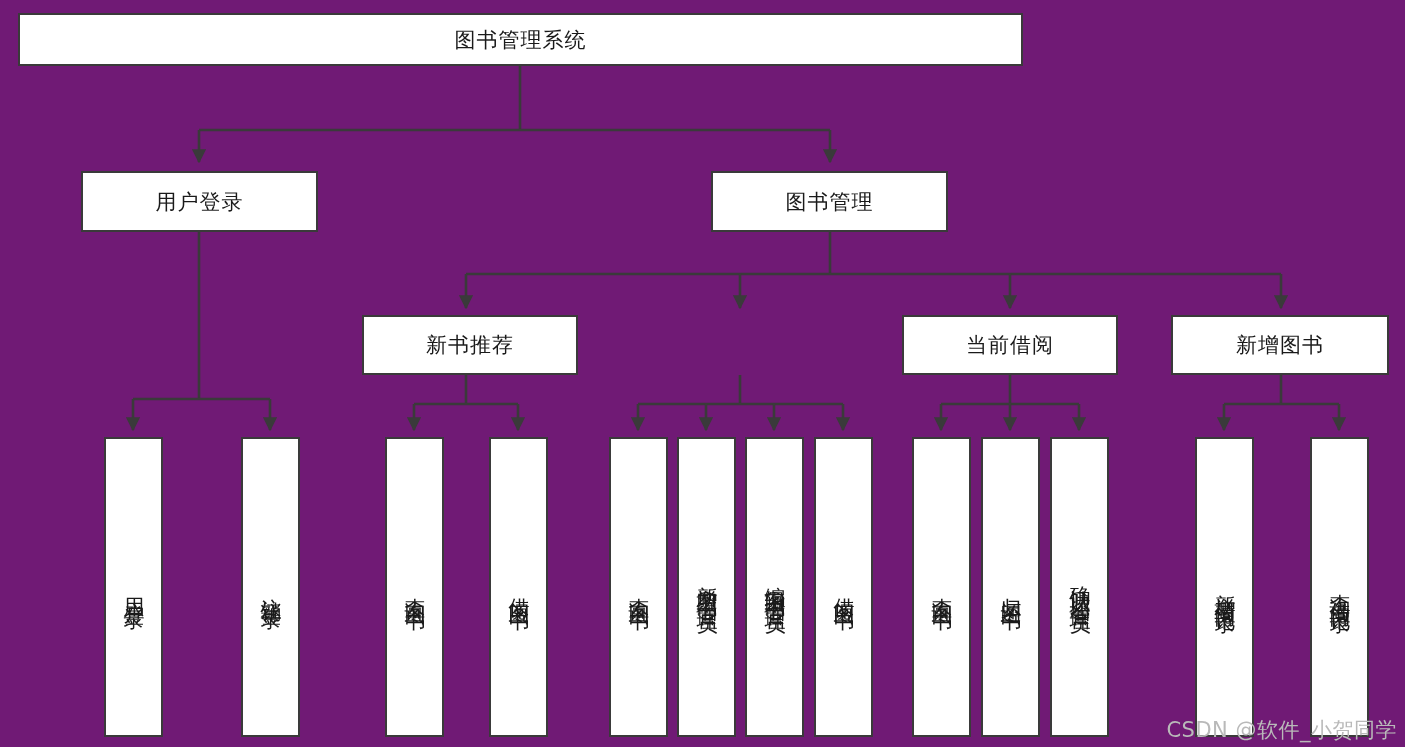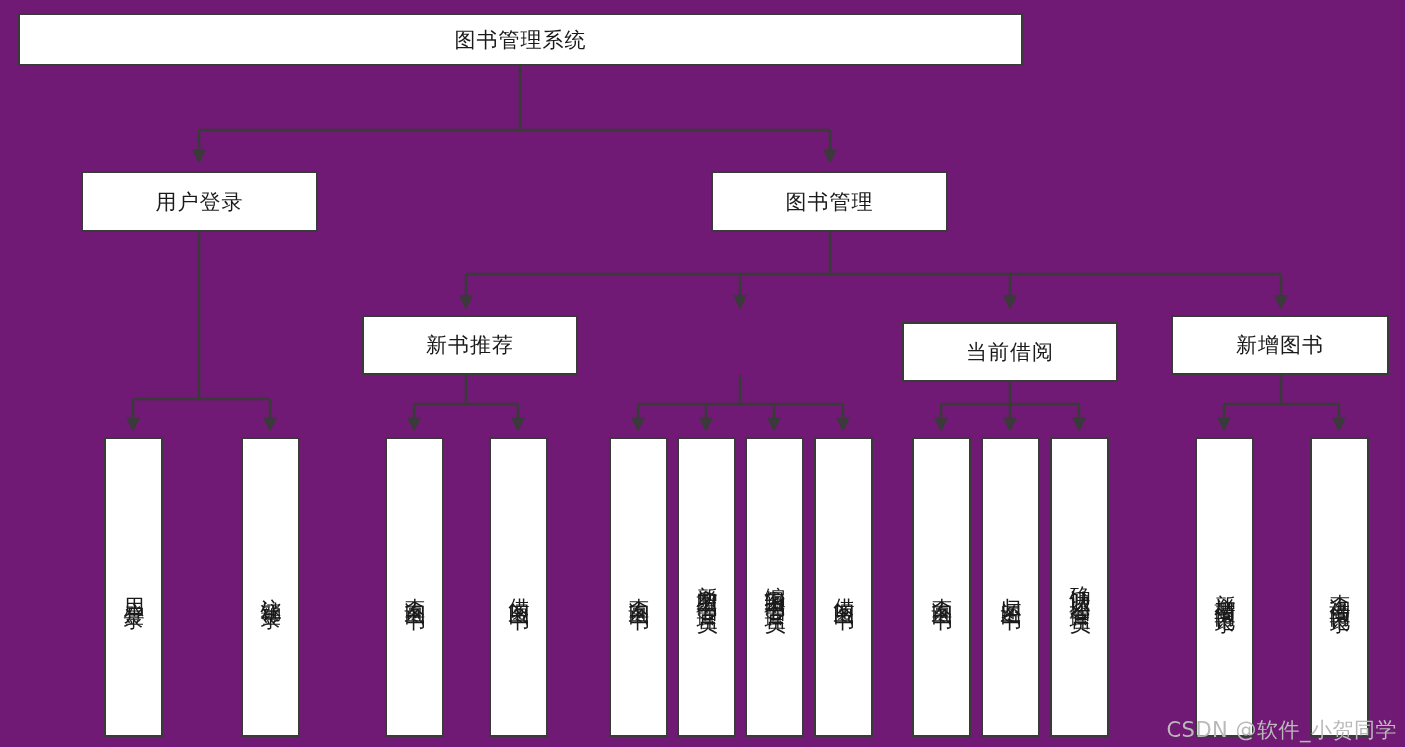--- a/index.html
+++ b/index.html
@@ -134,21 +134,21 @@
   <div class="node h" style="left:81px; top:171px; width:237px; height:61px;">
     <span class="txt">用户登录</span>
   </div>
   <div class="node h" style="left:711px; top:171px; width:237px; height:61px;align-items:center;">
     <span class="txt">图书管理</span>
   </div>
 
   <div class="node h" style="left:362px; top:315px; width:216px; height:60px;">
     <span class="txt">新书推荐</span>
   </div>
-  <div class="node h" style="left:902px; top:315px; width:216px; height:60px;margin-top:7px;">
+  <div class="node h" style="left:902px; top:315px; width:216px; height:60px;">
     <span class="txt">当前借阅</span>
   </div>
   <div class="node h" style="left:1171px; top:315px; width:218px; height:60px;">
     <span class="txt">新增图书</span>
   </div>
 
   <div class="node leaf" style="left:104px; top:437px; width:59px; height:300px;">
     <span class="txt">用户登录</span>
   </div>
   <div class="node leaf" style="left:241px; top:437px; width:59px; height:300px;">

